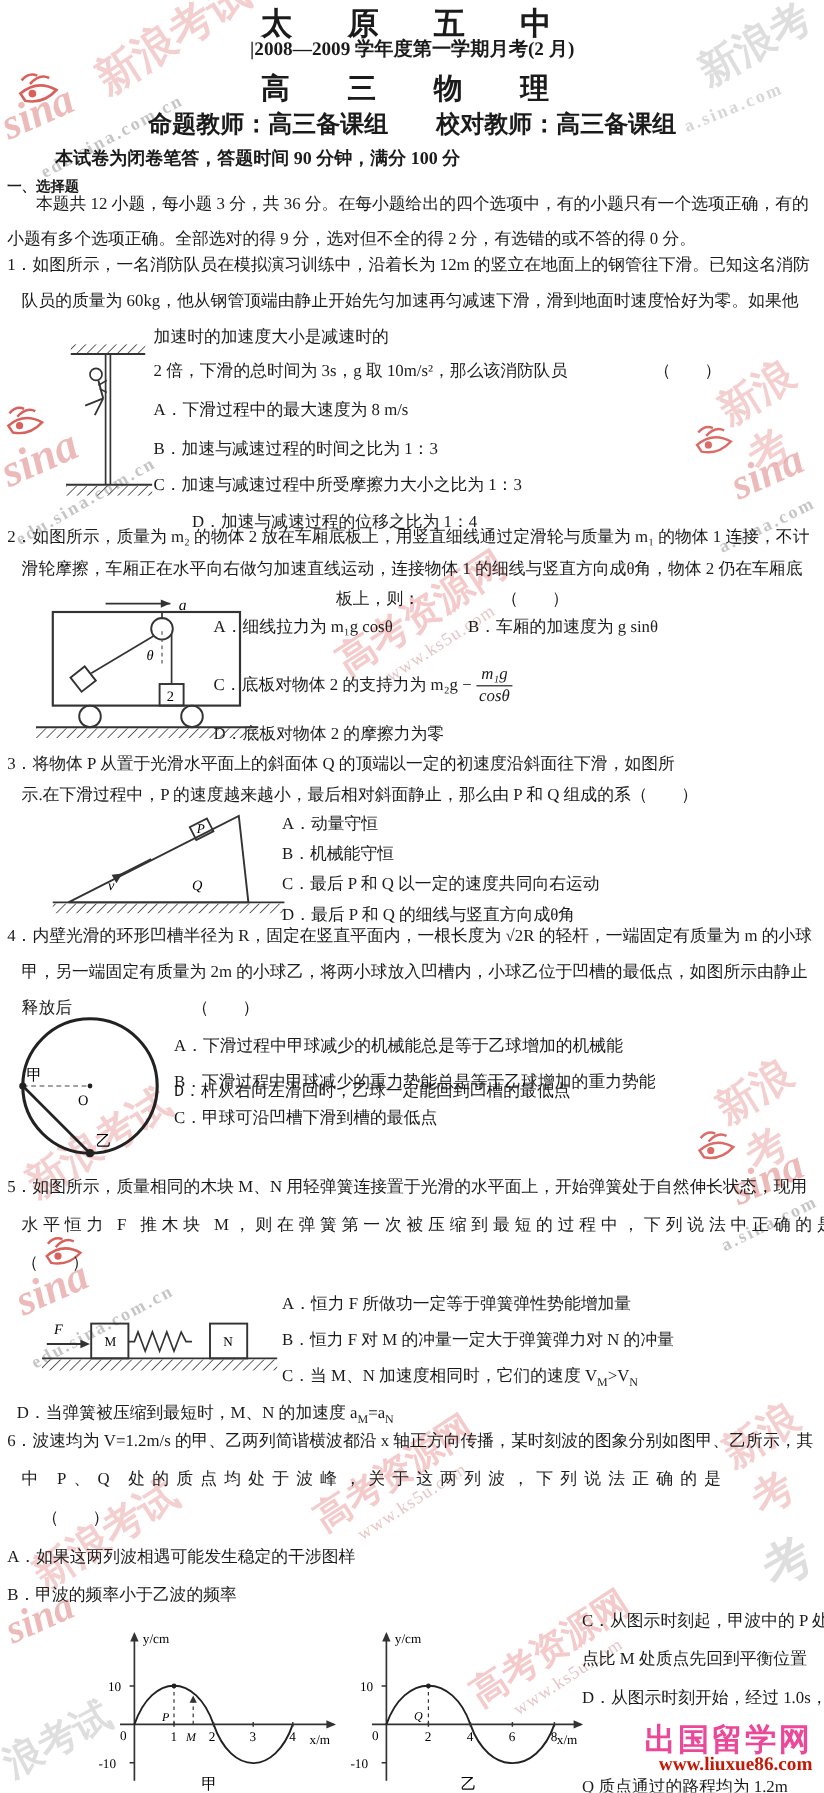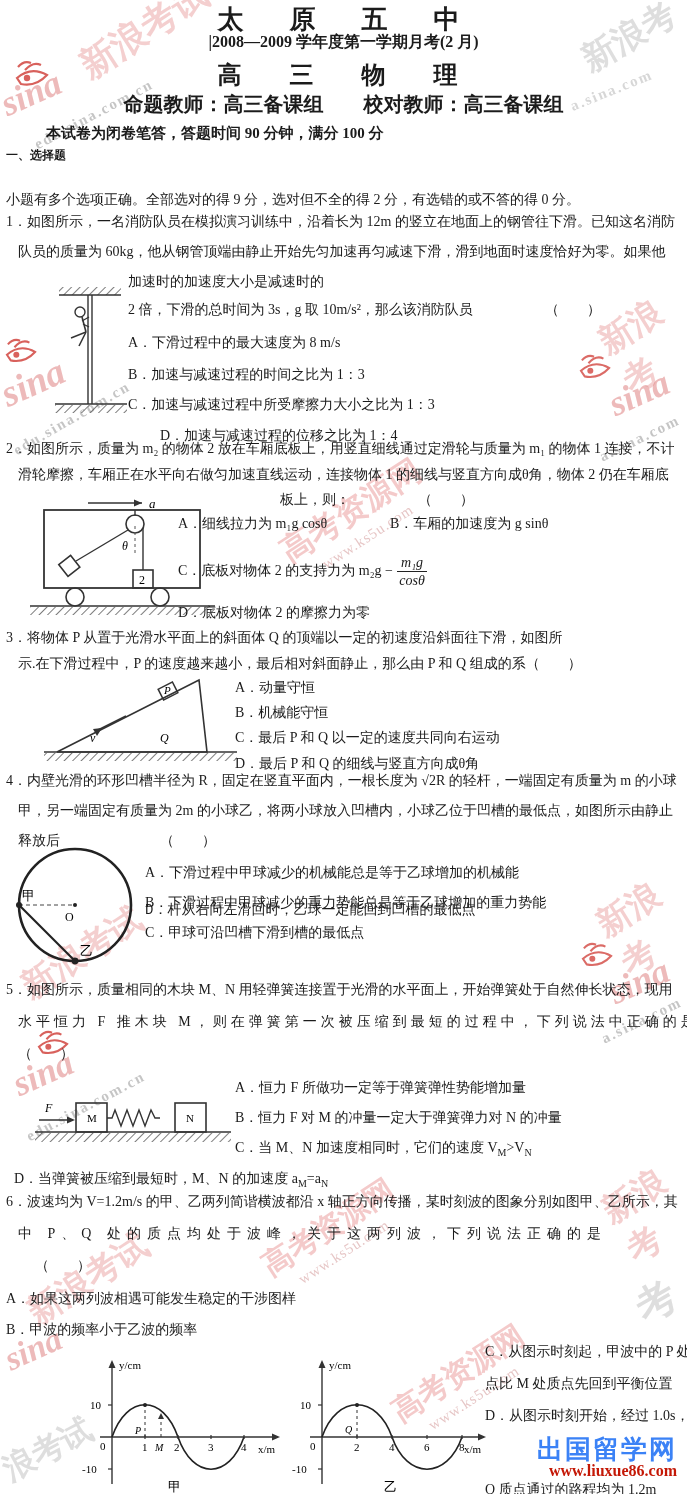--- a/index.html
+++ b/index.html
@@ -16,21 +16,21 @@
   sub.sm{font-size:10px;}
   .fig{position:absolute;}
   .wm{position:absolute;pointer-events:none;}
   .wm-sina-script{font-style:italic;font-weight:bold;color:rgba(222,130,130,0.55);}
   .wm-cn{color:rgba(228,140,140,0.42);font-weight:bold;}
   .wm-cn-gray{color:rgba(160,160,160,0.35);font-weight:bold;}
   .wm-url{color:rgba(150,150,150,0.55);font-weight:bold;letter-spacing:2px;}
   .wm-ks5u{color:rgba(233,150,150,0.5);font-weight:bold;text-align:center;}
   .wm-ks5u .u{font-size:15px;letter-spacing:1px;color:rgba(210,150,150,0.55);font-weight:normal;display:block;}
   .footer-logo{position:absolute;right:10px;top:1436px;text-align:right;line-height:1.05;}
-  .footer-logo .nm{font-size:26px;font-weight:bold;color:#3b82f6;letter-spacing:2px;}
+  .footer-logo .nm{font-size:26px;font-weight:bold;color:#ec4899;letter-spacing:2px;}
   .footer-logo .u{font-size:16px;font-weight:bold;color:#c41806;}
   svg text{font-family:"Liberation Serif","DejaVu Serif",serif;}
 </style>
 </head>
 <body>
 
 <div class="page">
 
   <div class="wm" style="left:72px;top:6px;transform:rotate(-33deg);font-size:36px;"><span class="wm-cn">新浪考试</span></div>
   <div class="wm" style="left:14px;top:58px;">
@@ -125,20 +125,21 @@
     <span class="u">www.ks5u.com</span>
   </div>
 
   <div class="ln ctr b" style="top:4px;font-size:26px;letter-spacing:10px;">太　原　五　中</div>
   <div class="ln ctr b" style="top:32px;font-size:16px;">|2008—2009 学年度第一学期月考(2 月)</div>
   <div class="ln ctr b" style="top:60px;font-size:24px;letter-spacing:12px;">高　三　物　理</div>
   <div class="ln ctr b" style="top:92px;font-size:20px;">命题教师：高三备课组　　校对教师：高三备课组</div>
 
   <div class="ln b" style="left:46px;top:124px;font-size:15px;">本试卷为闭卷笔答，答题时间 90 分钟，满分 100 分</div>
   <div class="ln b" style="left:6px;top:148px;font-size:12px;">一、选择题</div>
+  <div class="ln" style="left:30px;top:162px;">本题共 12 小题，每小题 3 分，共 36 分。在每小题给出的四个选项中，有的小题只有一个选项正确，有的</div>
   <div class="ln" style="left:6px;top:191px;">小题有多个选项正确。全部选对的得 9 分，选对但不全的得 2 分，有选错的或不答的得 0 分。</div>
 
   <div class="ln" style="left:6px;top:213px;">1．如图所示，一名消防队员在模拟演习训练中，沿着长为 12m 的竖立在地面上的钢管往下滑。已知这名消防</div>
   <div class="ln" style="left:18px;top:243px;">队员的质量为 60kg，他从钢管顶端由静止开始先匀加速再匀减速下滑，滑到地面时速度恰好为零。如果他</div>
   <div class="ln" style="left:128px;top:273px;">加速时的加速度大小是减速时的</div>
   <div class="ln" style="left:128px;top:301px;">2 倍，下滑的总时间为 3s，g 取 10m/s²，那么该消防队员</div>
   <div class="ln" style="left:545px;top:301px;">（　　）</div>
   <div class="ln" style="left:128px;top:334px;">A．下滑过程中的最大速度为 8 m/s</div>
   <div class="ln" style="left:128px;top:366px;">B．加速与减速过程的时间之比为 1：3</div>
   <div class="ln" style="left:128px;top:396px;">C．加速与减速过程中所受摩擦力大小之比为 1：3</div>

